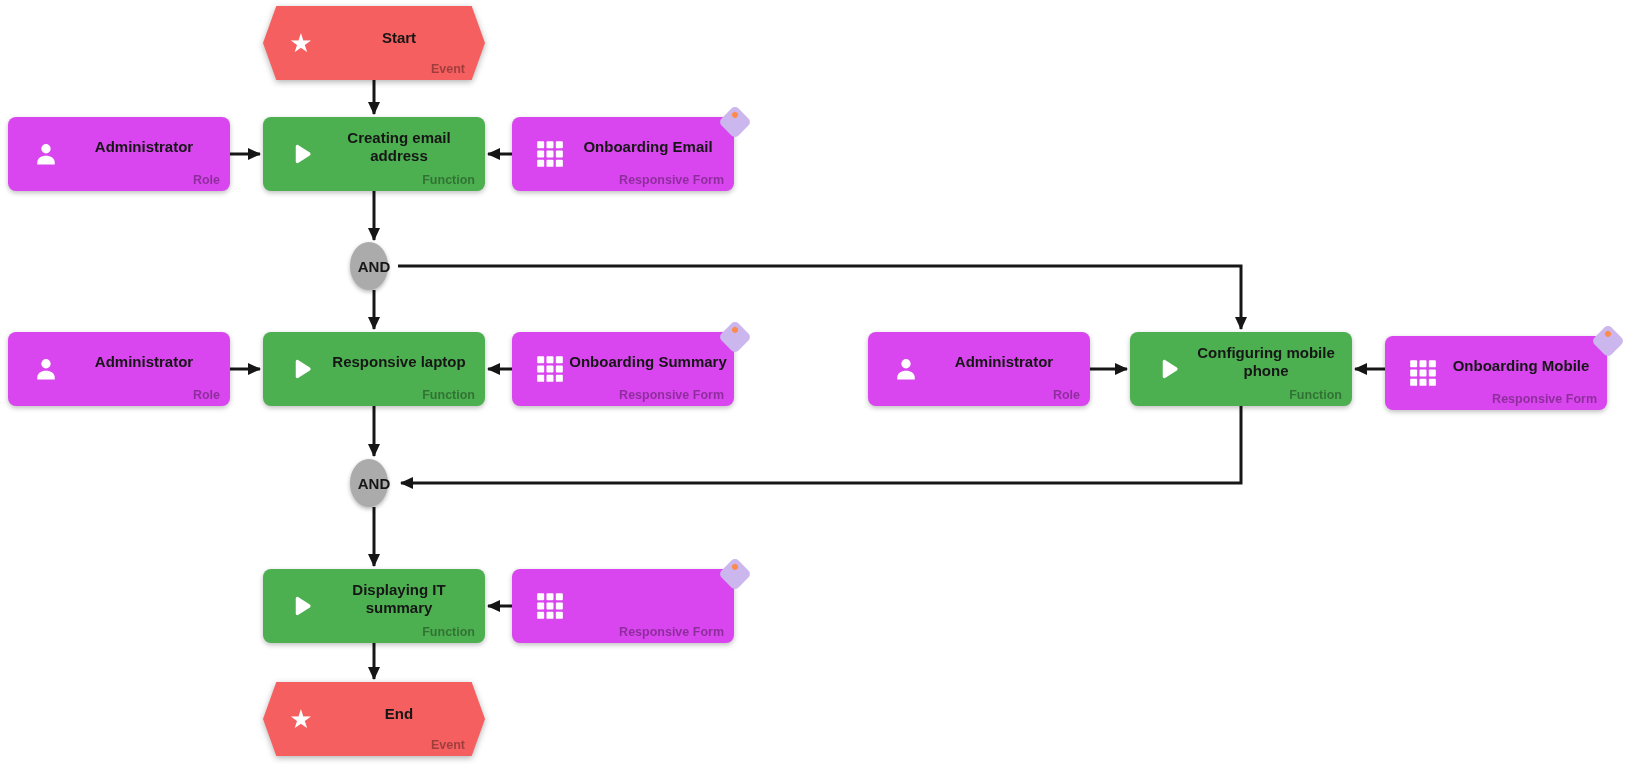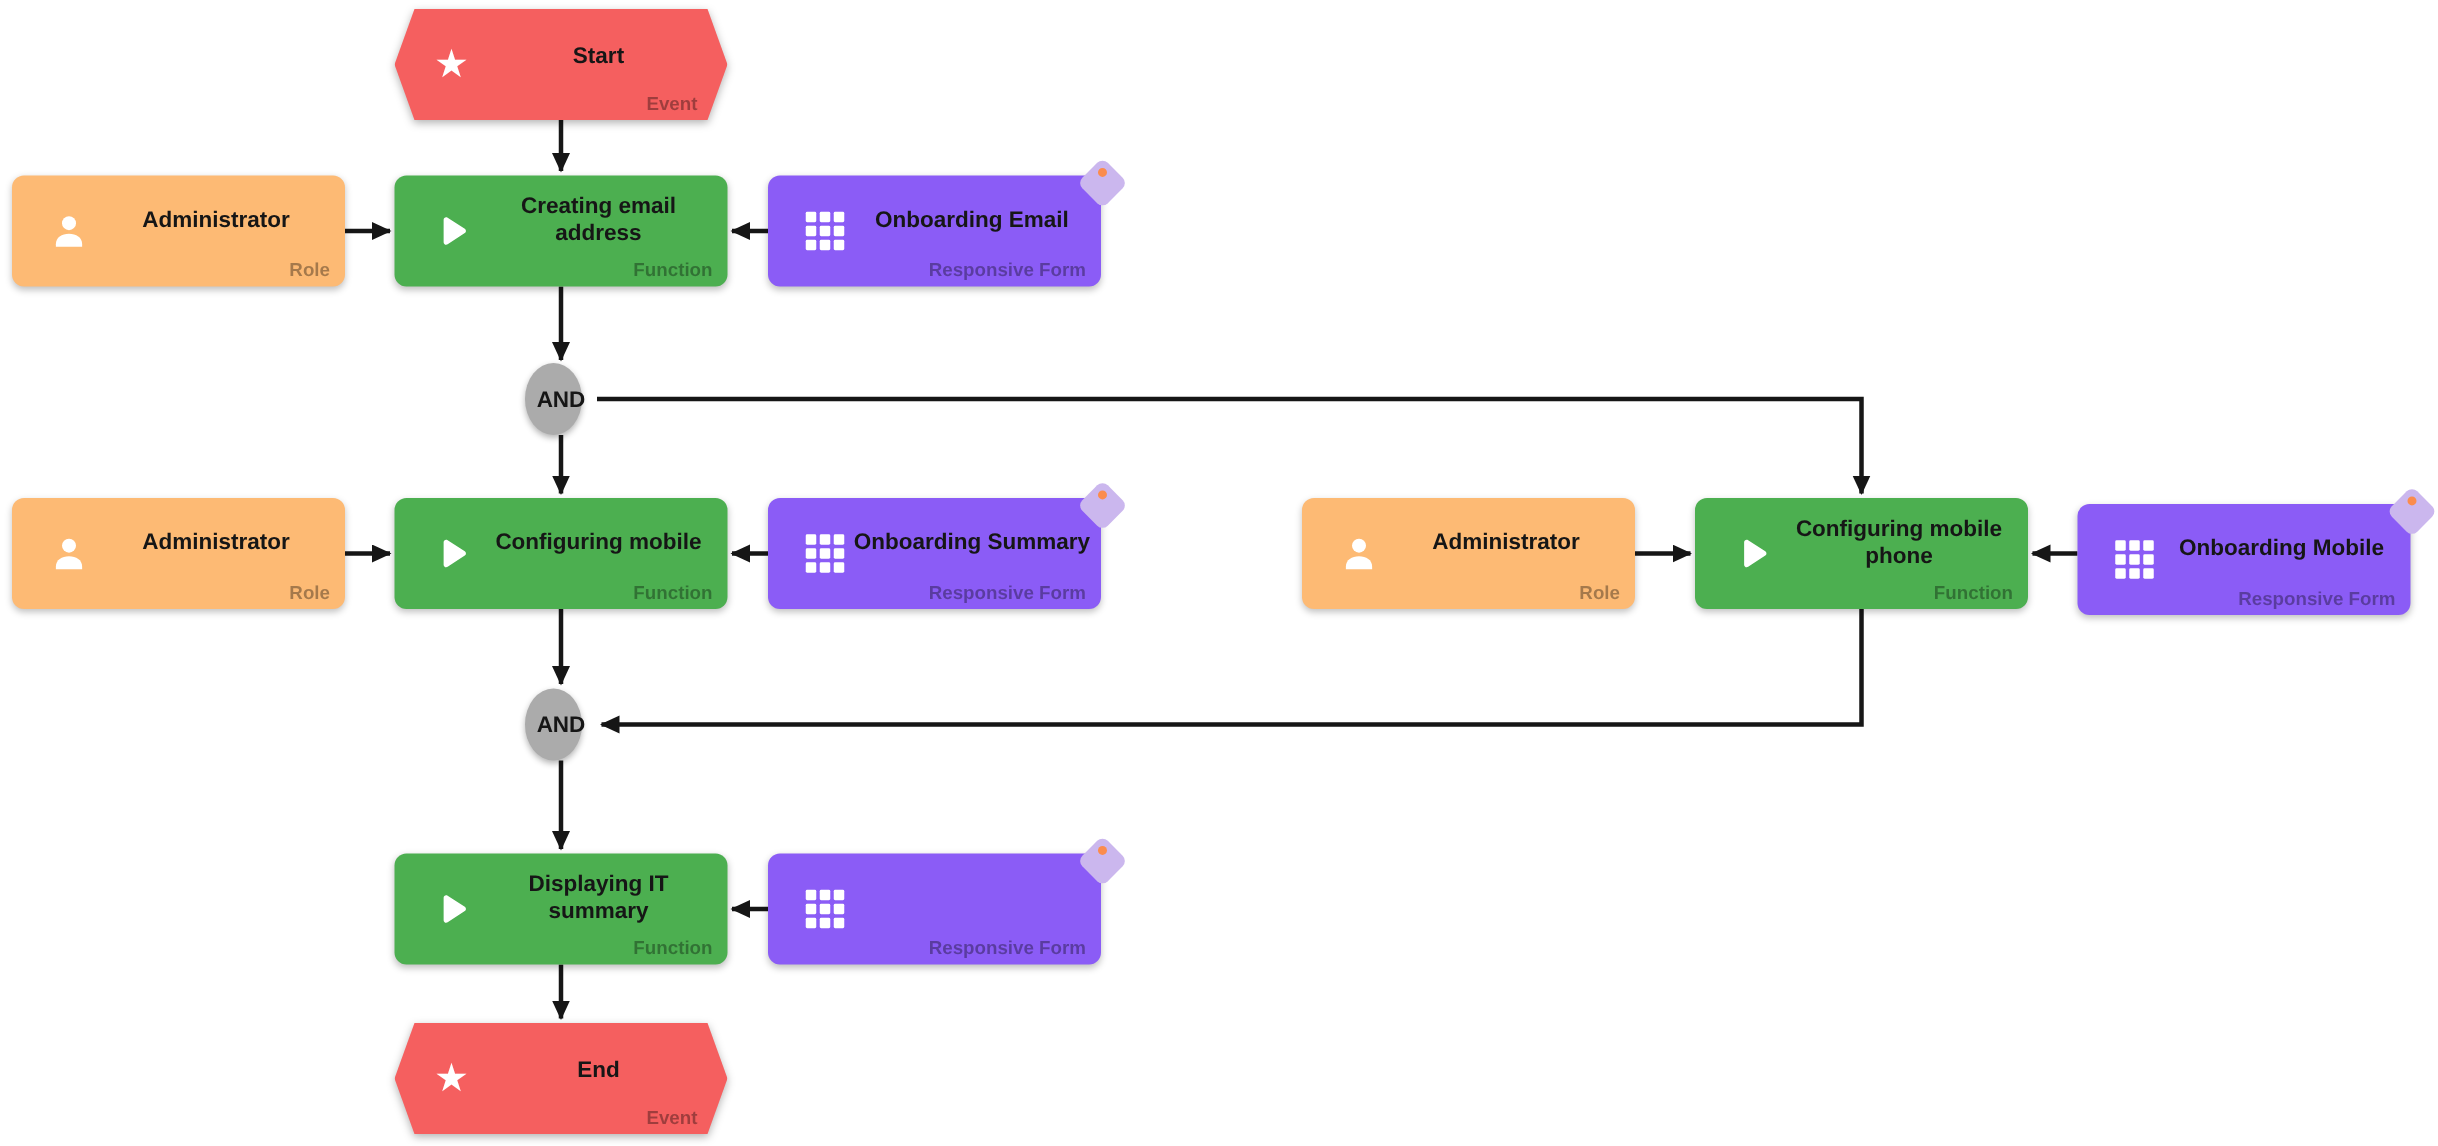--- a/index.html
+++ b/index.html
@@ -15,23 +15,23 @@
         box-shadow:0 2px 5px rgba(0,0,0,.25);}
   .node .label{position:absolute;left:54px;right:4px;top:0;bottom:14px;
         display:flex;align-items:center;justify-content:center;text-align:center;
         font-size:15px;font-weight:600;color:#161616;line-height:1.2;}
   .node .type{position:absolute;right:10px;bottom:4px;font-size:12.5px;font-weight:600;
         color:rgba(0,0,0,.35);}
   .node .icon{position:absolute;left:24px;top:50%;transform:translateY(-50%);
         width:28px;height:28px;display:flex;align-items:center;justify-content:center;}
   .node .icon svg{width:28px;height:28px;display:block;}
 
-  .role{background:#fdba74;}
+  .role{background:#d946ef;}
   .func{background:#4caf50;}
-  .form{background:#8b5cf6;}
+  .form{background:#d946ef;}
 
   
   .event{background:transparent;box-shadow:none;border-radius:0;
          filter:drop-shadow(0 2px 3px rgba(0,0,0,.30));}
   .event .hex{position:absolute;inset:0;background:#f55f5f;
          clip-path:polygon(6% 0, 94% 0, 100% 50%, 94% 100%, 6% 100%, 0 50%);}
   .event .label{bottom:10px;}
   .event .type{right:20px;}
   .star-glyph{font-family:"DejaVu Sans", sans-serif;font-size:26px;color:#ffffff;line-height:1;}
 
@@ -140,21 +140,21 @@
     <span class="label">Administrator</span>
     <span class="type">Role</span>
   </div>
 
   <div class="node func" style="left:263px;top:332px">
     <span class="icon">
       <svg viewBox="0 0 24 24">
           <path d="M7.5 5.6v12.8c0 1.2 1.3 1.9 2.3 1.2l9.8-6.4c.9-.6.9-1.9 0-2.5L9.8 4.4c-1-.7-2.3 0-2.3 1.2z" fill="#fff"></path>
         </svg>
     </span>
-    <span class="label">Configuring mobile</span>
+    <span class="label">Responsive laptop</span>
     <span class="type">Function</span>
   </div>
 
   <div class="node form" style="left:512px;top:332px">
     <span class="tag"></span>
     <span class="icon">
       <svg viewBox="0 0 24 24">
           <g fill="#fff">
             <rect x="1" y="1" width="6" height="6" rx="0.8"></rect>
             <rect x="9" y="1" width="6" height="6" rx="0.8"></rect>

